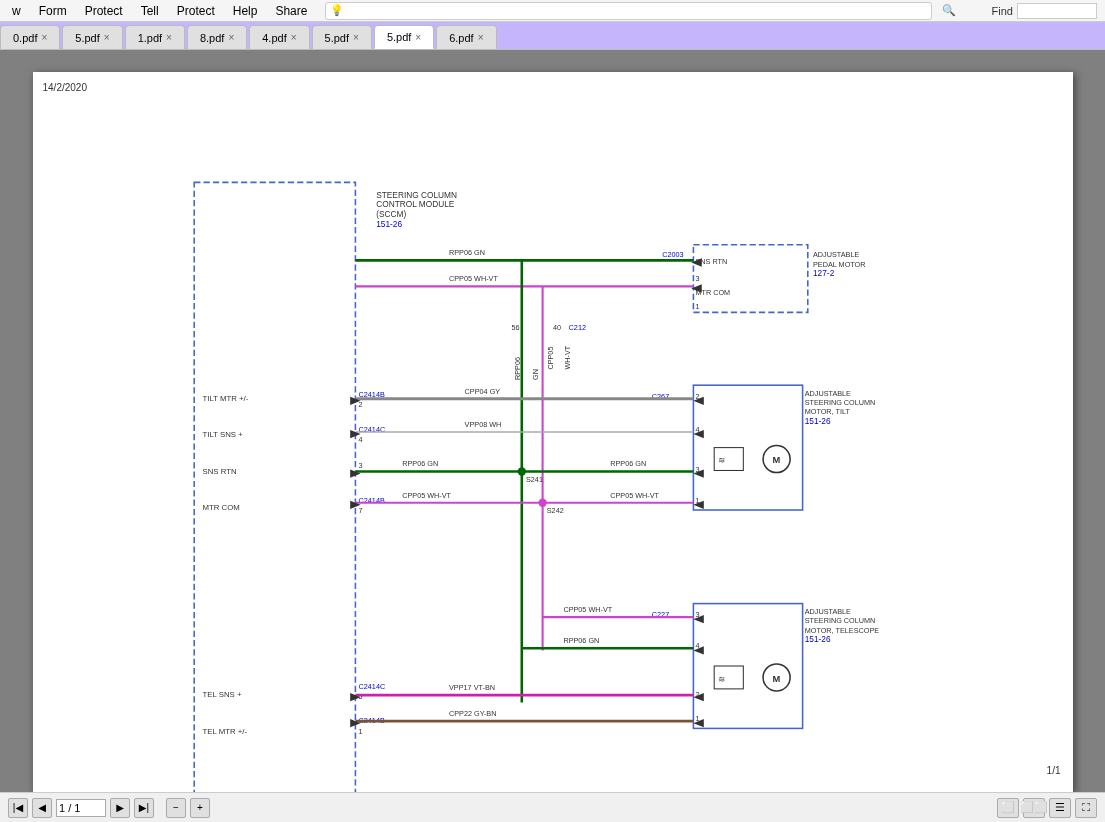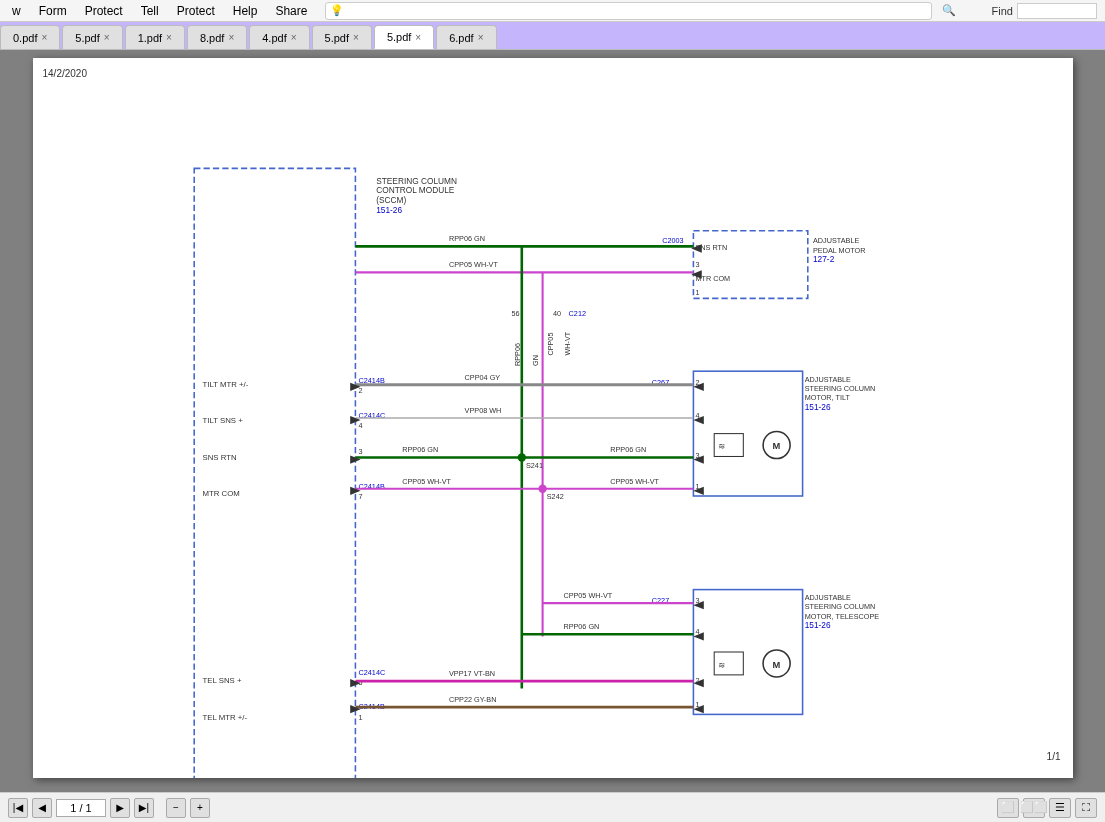--- a/index.html
+++ b/index.html
@@ -93,21 +93,21 @@
     }
 
     
     .main-content {
       background: #808080;
       width: 100%;
       height: calc(822px - 22px - 28px - 30px);
       display: flex;
       justify-content: center;
       align-items: flex-start;
-      padding: 8px;
+      padding: 22px;
       overflow: hidden;
       position: relative;
     }
 
     
     .pdf-page {
       background: white;
       width: 1040px;
       height: 720px;
       position: relative;
@@ -149,21 +149,20 @@
       border-radius: 2px;
       cursor: pointer;
       display: flex;
       align-items: center;
       justify-content: center;
       font-size: 10px;
     }
     .page-input {
       border: 1px solid #aaa;
       font-size: 11px;
-      text-align: center;
       width: 50px;
       height: 18px;
       padding: 0 2px;
     }
     .toolbar-spacer { flex: 1; }
     .view-btn {
       width: 22px;
       height: 20px;
       background: #e0e0e0;
       border: 1px solid #aaa;

